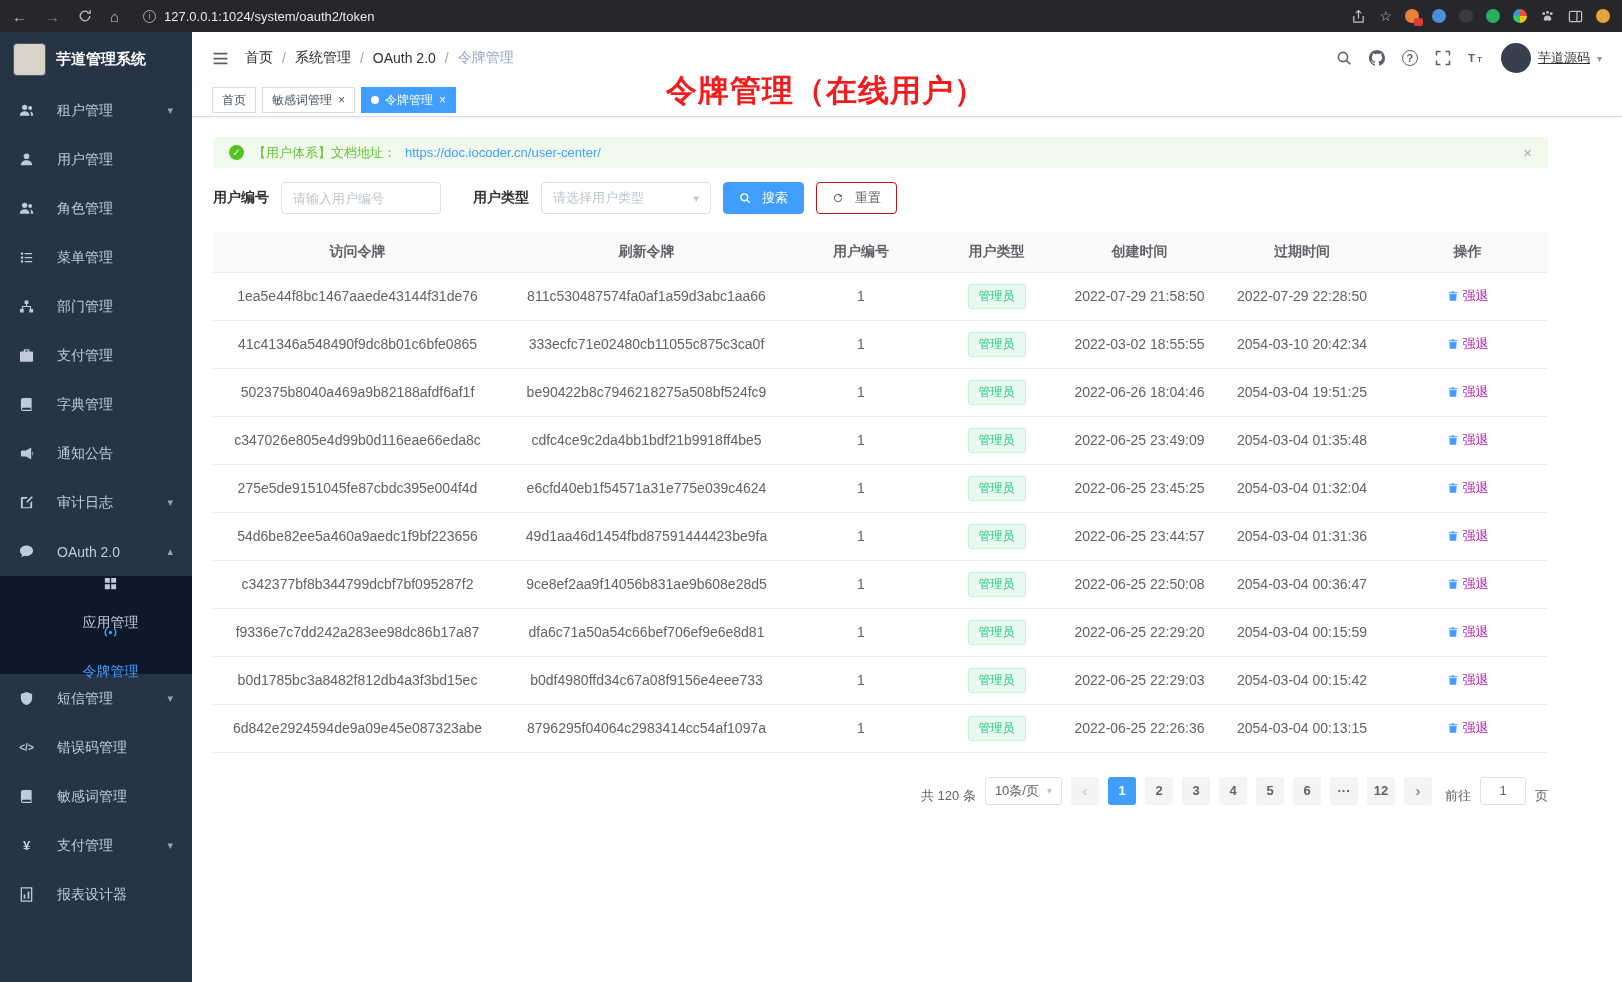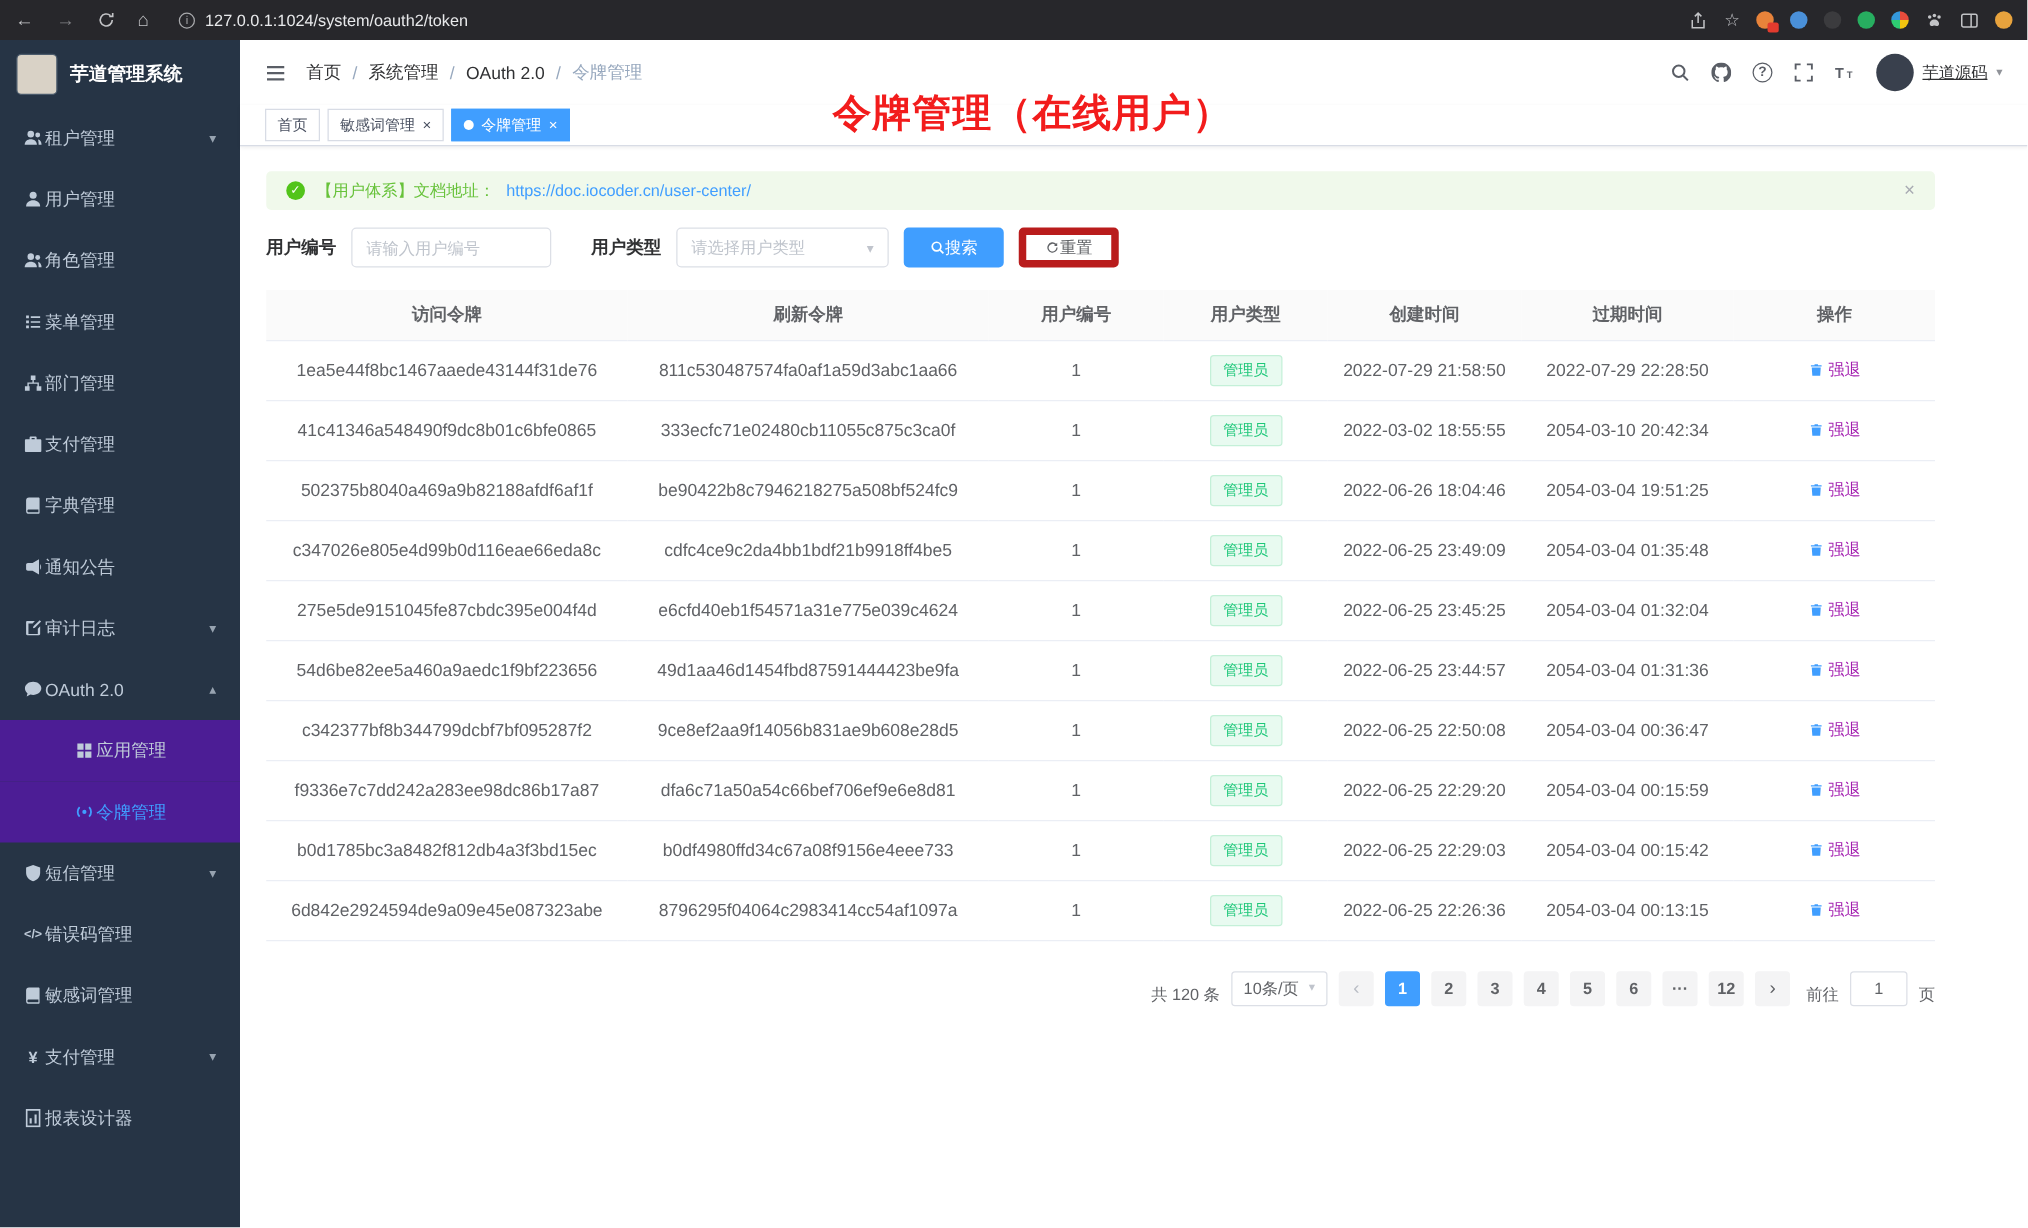--- a/index.html
+++ b/index.html
@@ -22,23 +22,23 @@
     background:#e23b2e; border-radius:2px; }
   .star { font-size:14px; color:#c2c3c6; }
 
   
   .app { display:flex; height:950px;border-radius:10px; }
   .sidebar { width:192px; flex-shrink:0; background:#263445; color:#bfcbd9; overflow:hidden; }
   .logo-row { height:54px; display:flex; align-items:center; gap:10px; padding:0 13px; }
   .logo-img { width:33px; height:33px; border-radius:4px; background:#d9d2c6;
     border:1px solid #4a5a6b; }
   .logo-title { color:#fff; font-size:15px; font-weight:bold; white-space:nowrap; }
-  .menu-item { height:49px; display:flex; align-items:center; gap:2px; padding:0 19px;
+  .menu-item { height:49px; display:flex; align-items:center; gap:23px; padding:0 19px;
     font-size:14px; cursor:pointer; white-space:nowrap; }
-  .menu-item.sub { padding-left:60px; background:#4c1d95; }
+  .menu-item.sub { padding-left:48px; background:#0f172a;flex-direction:column; }
   .menu-item.active { color:#409eff; }
   .micon { width:15px; height:15px; flex-shrink:0; display:inline-flex; align-items:center;
     justify-content:center; font-size:13px; font-weight:bold; }
   .micon svg { width:15px; height:15px; fill:currentColor; display:block; }
   .chev { margin-left:auto; font-size:11px; color:#97a3b0; }
 
   
   .main { flex:1; display:flex; flex-direction:column; background:#fff; position:relative; }
   .topbar { height:52px; display:flex; align-items:center; gap:16px; padding:0 20px; }
   .hamburger svg { width:17px; height:17px; fill:#5a5e66; display:block; cursor:pointer; }
@@ -79,22 +79,22 @@
   .flabel { font-size:14px; font-weight:bold; color:#303133; }
   .finput { width:160px; height:32px; border:1px solid #dcdfe6; border-radius:4px;
     padding:0 11px; font-size:13px; color:#606266; outline:none;
     font-family:"Liberation Sans","DejaVu Sans",sans-serif; }
   .finput::placeholder { color:#bfc4cc; }
   .fselect { width:170px; height:32px; border:1px solid #dcdfe6; border-radius:4px;
     padding:0 11px; display:flex; align-items:center; justify-content:space-between;
     font-size:13px; color:#bfc4cc; cursor:pointer; background:#fff; }
   .fselect .sel-arrow { color:#c0c4cc; font-size:11px; }
   .gap20 { width:8px; }
-  .btn { height:32px; border-radius:4px; border:6px solid #b91c1c; background:#fff;
-    color:#606266; font-size:13px; display:inline-flex; align-items:center; gap:0;
+  .btn { height:32px; border-radius:4px; border:1px solid #b91c1c; background:#fff;
+    color:#606266; font-size:13px; display:inline-flex; align-items:center; gap:11px;
     padding:0 15px; cursor:pointer; font-family:inherit; }
   .btn svg { width:12px; height:12px; display:block; }
   .btn.primary { background:#409eff; border-color:#409eff; color:#fff; }
 
   table.data { margin-top:18px; border-collapse:collapse; table-layout:fixed; width:1335px;
     font-size:14px; }
   table.data th { height:40px; background:#fafafa; color:#606266; font-weight:bold;
     border-bottom:1px solid #ebeef5; text-align:center; }
   table.data td { height:48px; color:#606266; border-bottom:1px solid #ebeef5;
     text-align:center; overflow:hidden; white-space:nowrap; }

